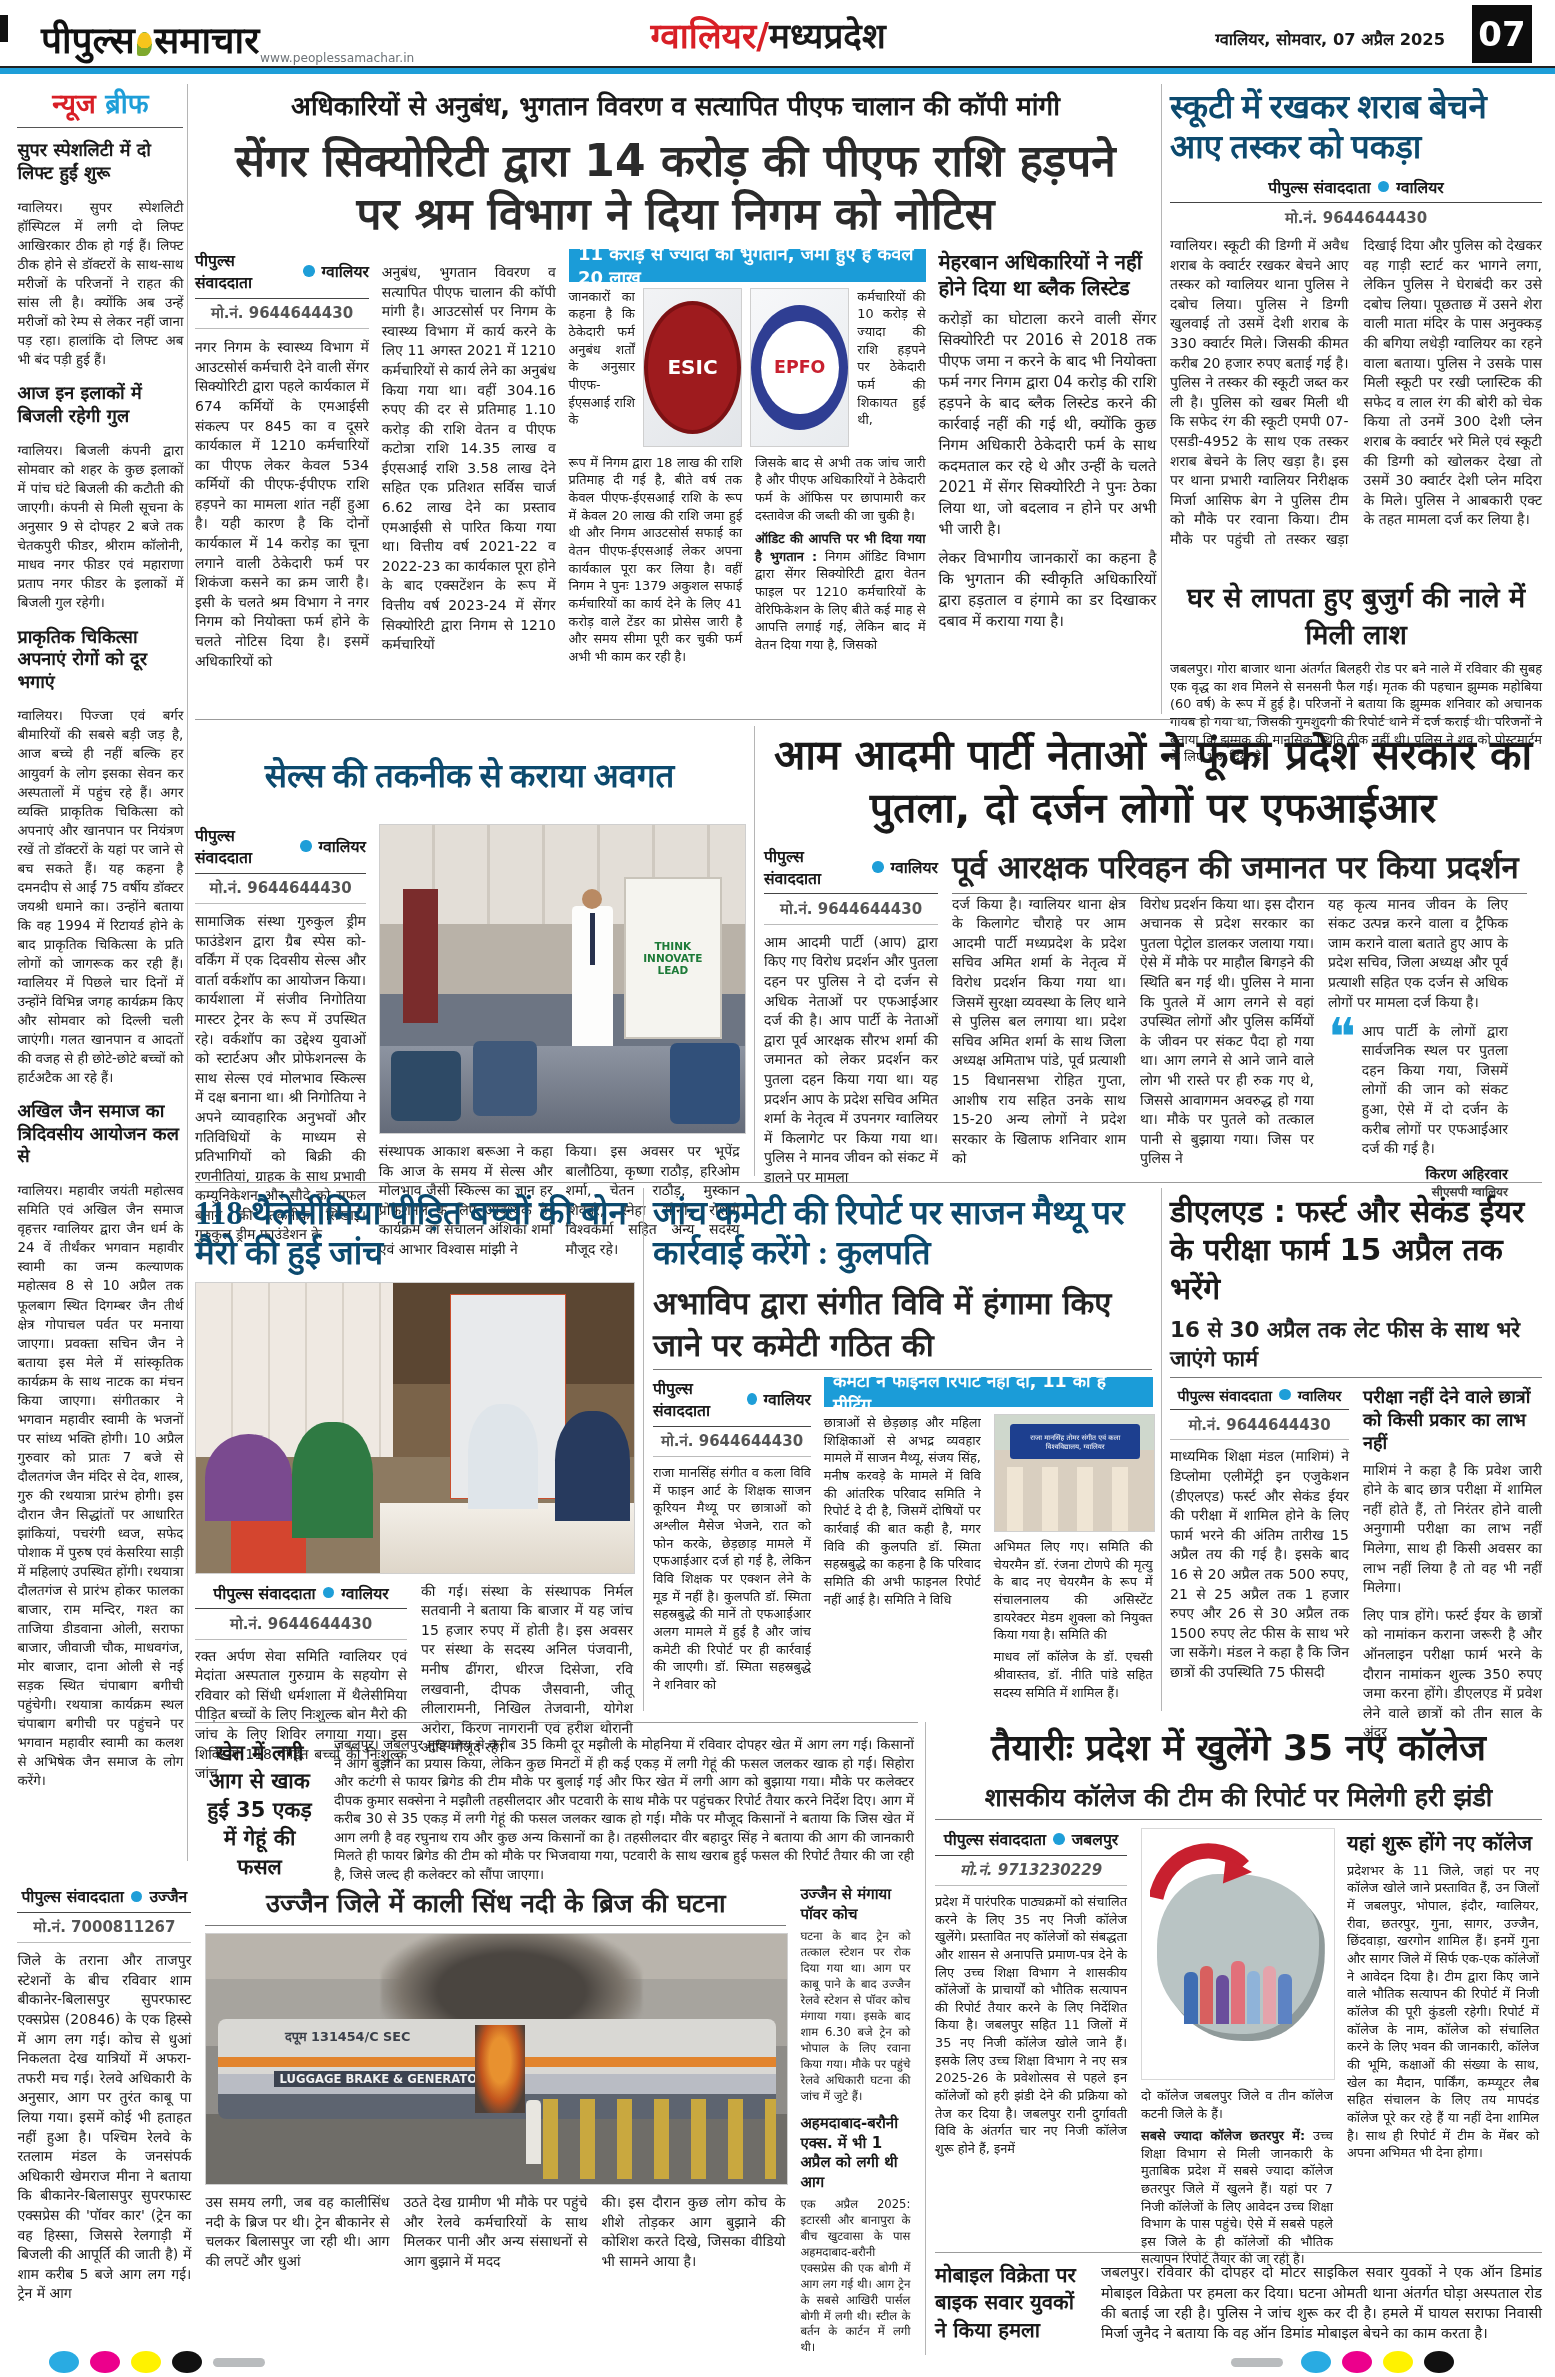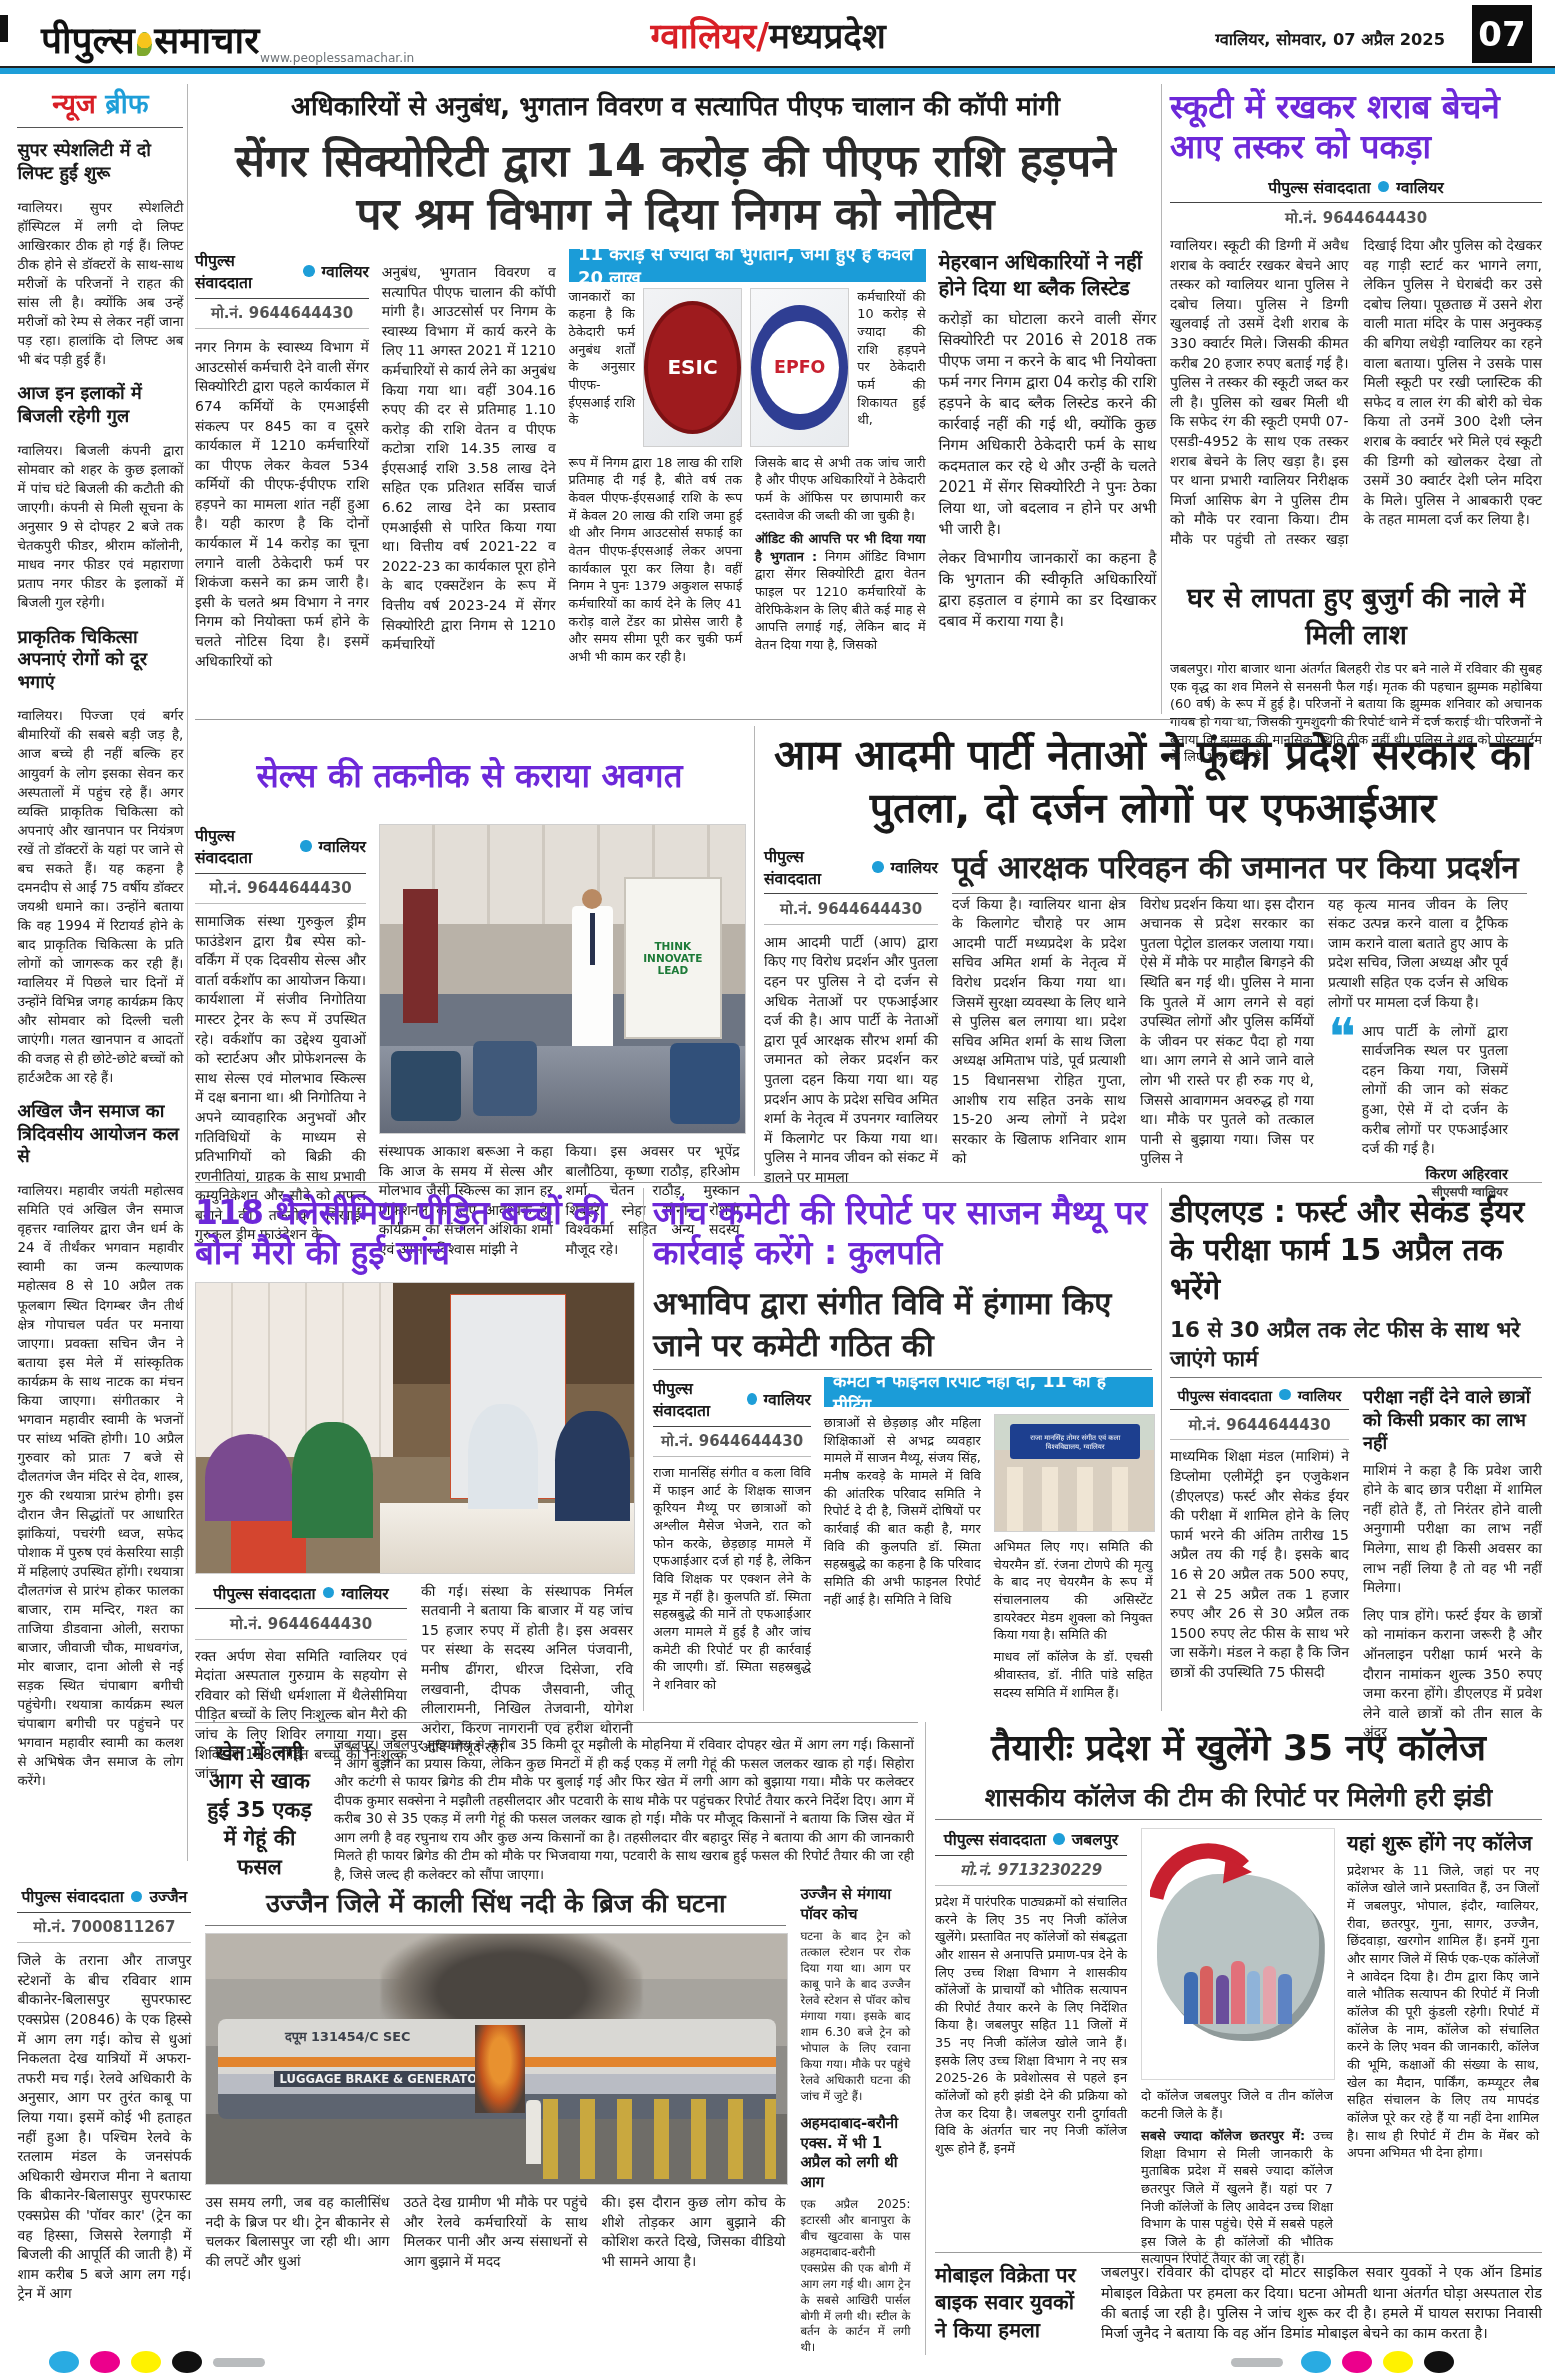--- a/index.html
+++ b/index.html
@@ -9,21 +9,21 @@
   .just{text-align:justify;text-justify:inter-word;}
   .ctr{text-align:center;}
   .bold{font-weight:700;}
   .gray{color:#6d7378;}
   .red{color:#d81f26;}
   .blue{color:#1e9ed8;}
   .hline{position:absolute;background:#9b9b9b;height:1.2px;}
   .vline{position:absolute;background:#b5b5b5;width:1.2px;}
   .kicker{font-size:26px;font-weight:700;letter-spacing:0;}
   .headline-xl{font-size:44px;line-height:1.22;font-weight:800;color:#2b2b2b;}
-  .headline-lg{font-size:33px;line-height:1.22;font-weight:800;color:#6d28d9;}
+  .headline-lg{font-size:33px;line-height:1.22;font-weight:800;color:#0c4a6e;font-family:Liberation Serif, serif;}
   .subhead{font-size:31px;font-weight:700;color:#222;}
   .bluebar{background:#1b9cd8;color:#ffffff;font-weight:700;display:flex;align-items:center;padding:0 9.3px;}
   .byline{display:flex;align-items:center;justify-content:center;gap:7px;font-size:15.7px;font-weight:700;
           border-bottom:1.2px solid #444;padding-bottom:4.6px;}
   .byline .dot{width:11.6px;height:11.6px;border-radius:50%;background:#1e9ed8;display:inline-block;}
   .phone{font-size:15px;font-weight:700;color:#555;text-align:center;padding:3.5px 0 5.8px 0;}
   .body-t{font-size:14px;line-height:1.40;}
   .body-s{font-size:12.8px;line-height:1.38;}
   .cols2{column-count:2;column-gap:15px;}
   .photo{position:relative;overflow:hidden;border:0.6px solid #cfcfcf;}

